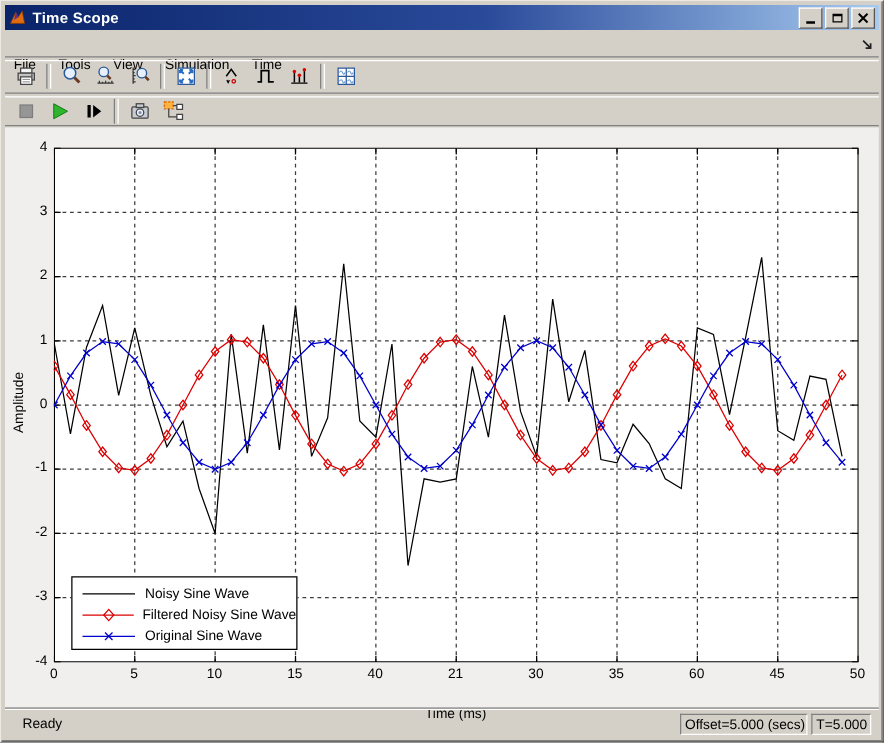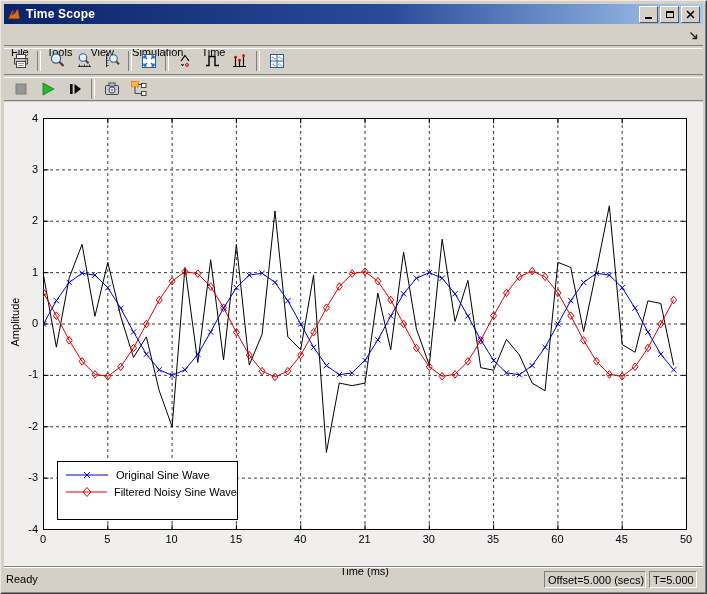--- a/index.html
+++ b/index.html
@@ -41,21 +41,21 @@
   #ylabel{left:-34px;top:315px;width:100px;height:14px;transform:rotate(-90deg);}
   #xlabel{left:43px;top:565px;width:643px;}
   
   .legend{position:absolute;left:57px;top:461px;width:181px;height:59px;background:#fff;
           border:1px solid #000;box-sizing:border-box;padding-top:4px;}
   .legend-row{display:flex;align-items:center;height:17px;padding-left:7px;}
   .legend-label{font-size:11px;color:#000;margin-left:7px;white-space:nowrap;}
   
   .statusbar{position:absolute;left:4px;right:4px;bottom:4px;height:22px;
              border-top:1px solid #fff;box-shadow:0 -1px 0 #808080;font-size:11px;}
-  .status-ready{position:absolute;left:2px;top:5px;}
+  .status-ready{position:absolute;left:14px;top:5px;}
   .status-panel{position:absolute;top:3px;height:17px;border:1px solid;
                 border-color:#808080 #fff #fff #808080;box-sizing:border-box;
                 display:flex;align-items:center;padding:0 3px;white-space:nowrap;}
   #panel-offset{right:57px;width:102px;}
   #panel-t{right:6px;width:48px;}
   svg{display:block;}
   #axes-svg{position:absolute;left:43px;top:118px;}
 </style>
 </head>
 <body>
@@ -393,32 +393,38 @@
       <div class="ticklabel ytick" style="left: 6px; top: 265.625px;">1</div>
       <div class="ticklabel ytick" style="left: 6px; top: 214.25px;">2</div>
       <div class="ticklabel ytick" style="left: 6px; top: 162.875px;">3</div>
       <div class="ticklabel ytick" style="left: 6px; top: 111.5px;">4</div>
     </div>
   <div class="axis-label" id="ylabel">Amplitude</div>
   <div class="axis-label" id="xlabel">Time (ms)</div>
   <div class="legend" id="legend">
       <div class="legend-row">
         <svg width="44" height="12">
-          <line x1="1" y1="6" x2="43" y2="6" stroke="#0000cc"></line>
-          <path d="M19 3 L25 9 M19 9 L25 3" stroke="#0000cc"></path>
+          <line x1="1" y1="6" x2="43" y2="6" stroke="#000000"></line>
         </svg>
-        <span class="legend-label">Original Sine Wave</span>
+        <span class="legend-label">Noisy Sine Wave</span>
       </div>
       <div class="legend-row">
         <svg width="44" height="12">
           <line x1="1" y1="6" x2="43" y2="6" stroke="#dd0000"></line>
           <path d="M22 1.5 L26 6 L22 10.5 L18 6 Z" fill="none" stroke="#dd0000"></path>
         </svg>
         <span class="legend-label">Filtered Noisy Sine Wave</span>
       </div>
+      <div class="legend-row">
+        <svg width="44" height="12">
+          <line x1="1" y1="6" x2="43" y2="6" stroke="#0000cc"></line>
+          <path d="M19 3 L25 9 M19 9 L25 3" stroke="#0000cc"></path>
+        </svg>
+        <span class="legend-label">Original Sine Wave</span>
+      </div>
     </div>
 
   <div class="statusbar">
     <span class="status-ready">Ready</span>
     <div class="status-panel" id="panel-offset">
       <span>Offset=5.000 (secs)</span>
     </div>
     <div class="status-panel" id="panel-t">
       <span>T=5.000</span>
     </div>

